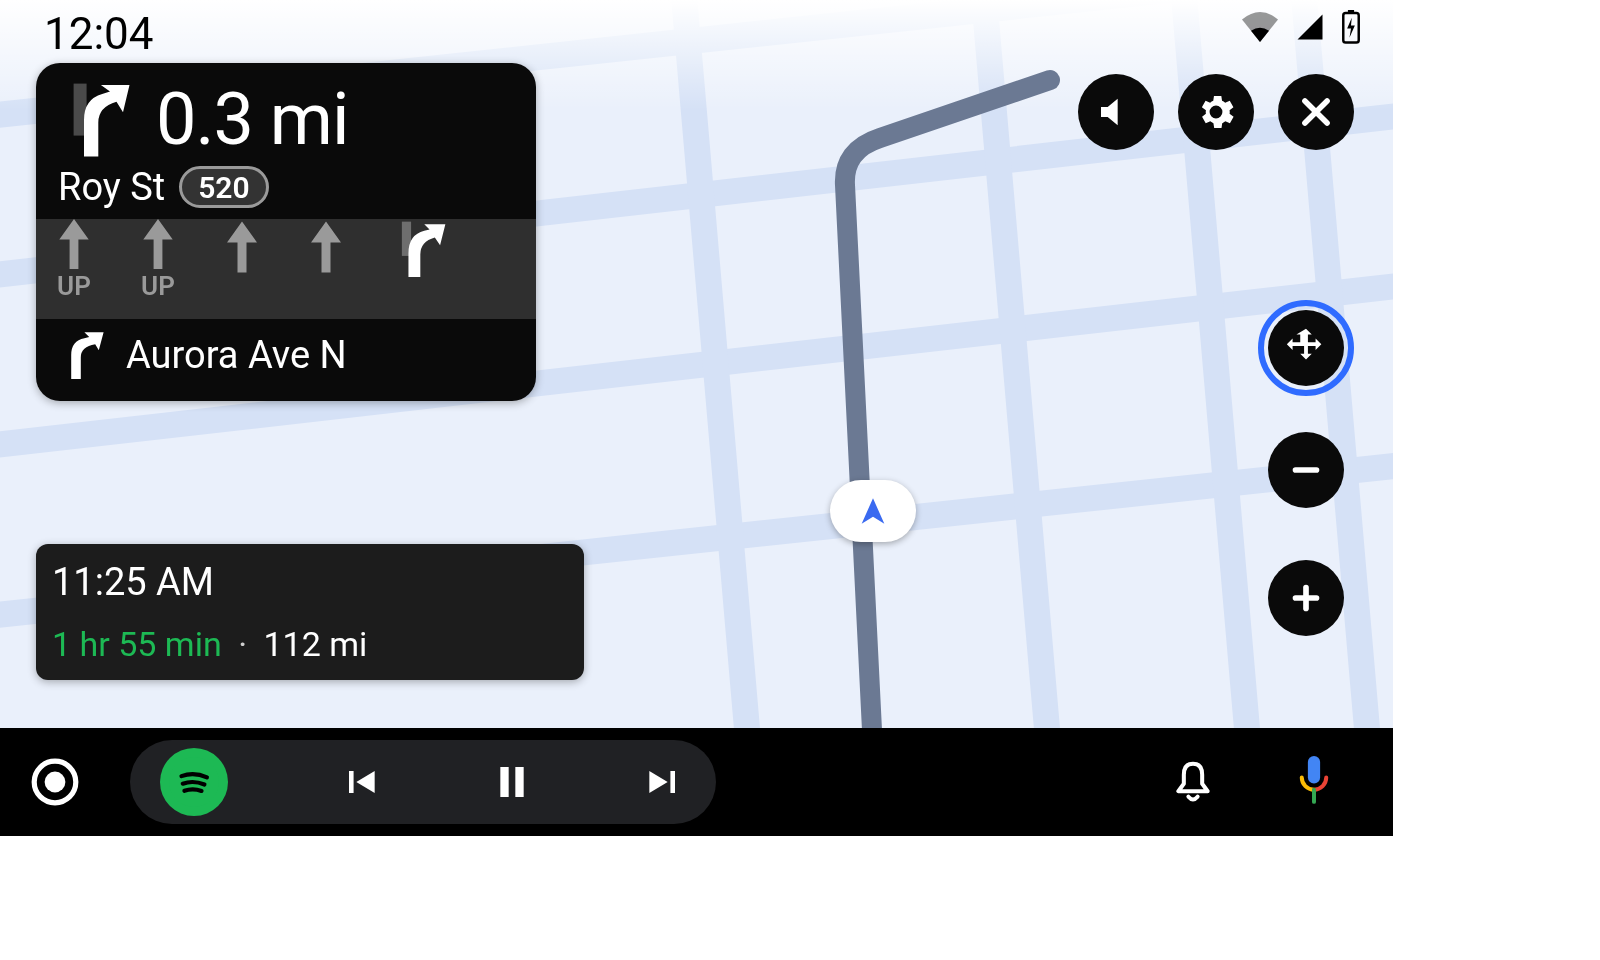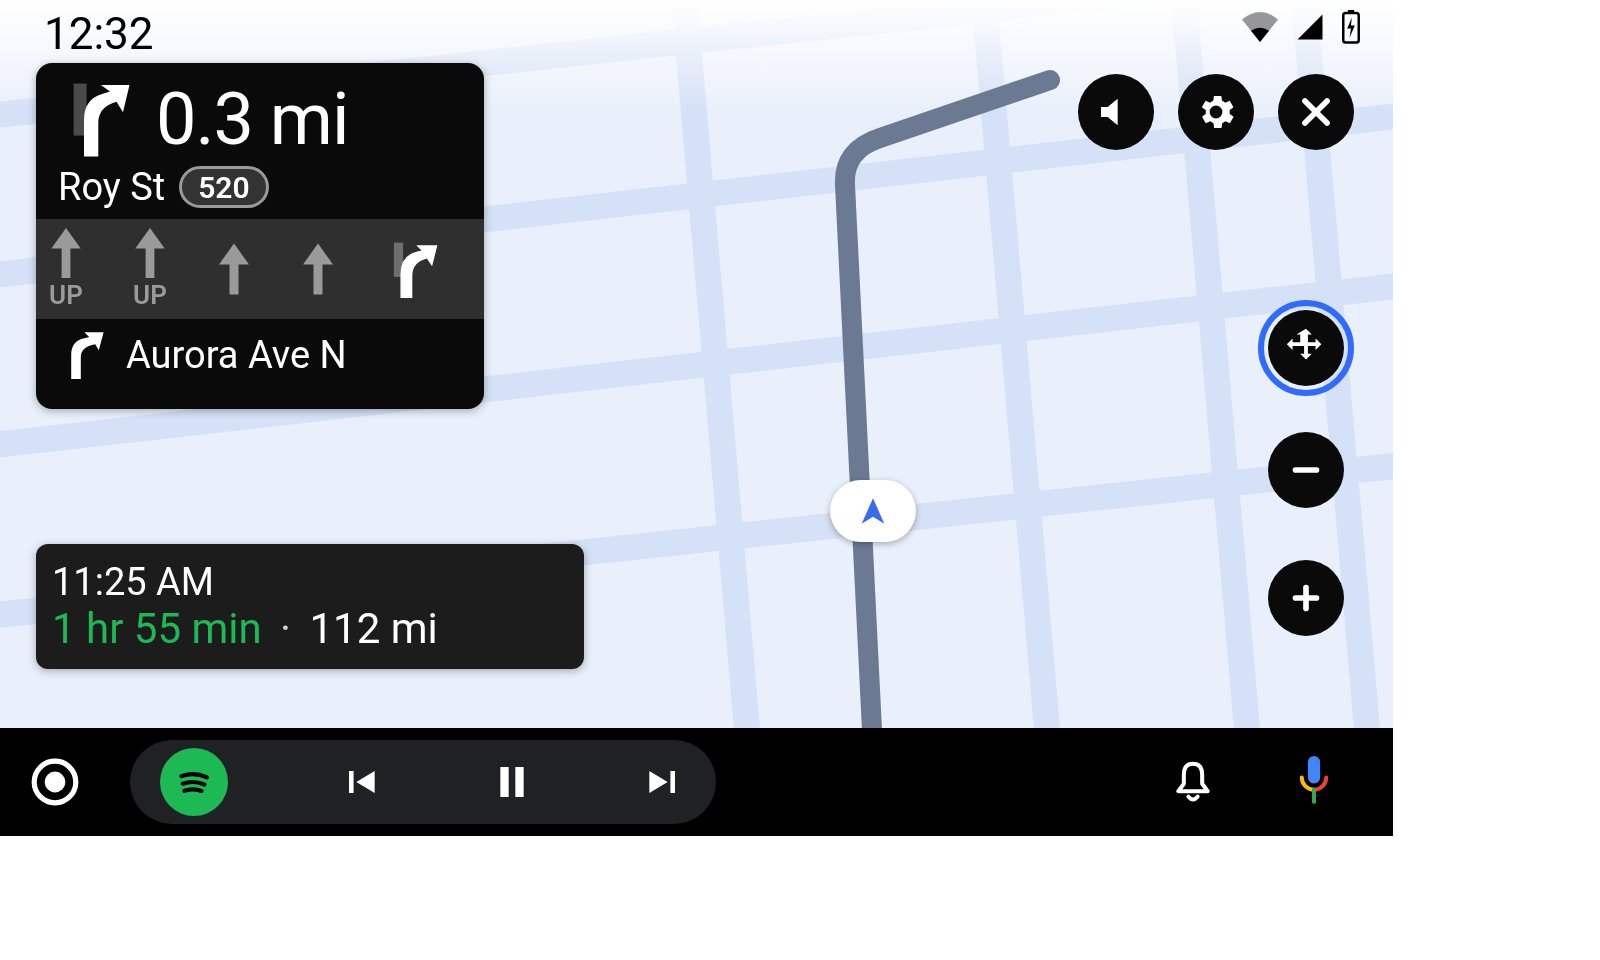--- a/index.html
+++ b/index.html
@@ -4,40 +4,40 @@
 <style>
   html,body{margin:0;padding:0;width:1600px;height:960px;overflow:hidden;font-family:Roboto,Arial,Helvetica,sans-serif;background:#fff}
   *{box-sizing:border-box}
   .frame{position:relative;width:1600px;height:960px;background:#f0f0f0}
   .screen{position:absolute;left:0;top:0;width:1393px;height:836px;background:#eaf0fb;overflow:hidden}
   .map-svg{position:absolute;left:0;top:0;width:1393px;height:836px}
   
   .status-time{position:absolute;left:44px;top:8px;font-size:44px;color:#000;font-weight:400}
   .status-icons{position:absolute;right:32px;top:10px;display:flex;gap:14px;align-items:center}
   
-  .nav-card{position:absolute;left:36px;top:63px;width:448px;background:#0a0a0a;border-radius:16px;color:#fff;overflow:hidden;box-shadow:0 2px 8px rgba(0,0,0,.3)}
+  .nav-card{position:absolute;left:36px;top:63px;width:500px;background:#0a0a0a;border-radius:24px;color:#fff;overflow:hidden;box-shadow:0 2px 8px rgba(0,0,0,.3)}
   .nav-top{padding:14px 22px 10px 22px}
   .nav-headline{display:flex;align-items:center;gap:20px}
   .turn-glyph{width:78px;height:78px;flex:0 0 78px;position:relative}
   .dist{font-size:72px;font-weight:400;letter-spacing:-1px}
   .street-line{display:flex;align-items:center;gap:14px;margin-top:3px}
   .street{font-size:38px;font-weight:400}
   .shield{display:inline-flex;align-items:center;justify-content:center;border:3px solid #9a9a9a;border-radius:22px;padding:16px 16px;height:42px;color:#fff;font-size:30px;font-weight:600;background:#333}
-  .lanes{display:flex;align-items:center;height:100px;background:#2f2f2f;padding:0 12px;gap:48px}
+  .lanes{display:flex;height:100px;background:#2f2f2f;padding:0 20px;gap:48px}
   .lane{display:flex;flex-direction:column;align-items:center;color:#9a9a9a;gap:2px}
   .lane svg{display:block}
   .lane-lab{font-size:26px;font-weight:600;color:#9a9a9a}
   .lane.active{color:#fff}
-  .next-step{display:flex;align-items:center;gap:20px;padding:12px 22px 30px 22px}
+  .next-step{display:flex;align-items:center;gap:20px;padding:12px 22px 22px 22px}
   .next-step .small-turn{width:48px;height:48px}
   .next-street{font-size:38px}
   
   .eta-card{position:absolute;left:36px;top:544px;width:548px;background:#1c1c1c;border-radius:12px;color:#fff;padding:16px 16px;box-shadow:0 2px 8px rgba(0,0,0,.3)}
   .eta-time{font-size:38px}
-  .eta-sub{font-size:42px;margin-top:0}
+  .eta-sub{font-size:34px;margin-top:20px}
   .eta-dur{color:#1db954}
   .dot{padding:0 8px;color:#cfcfcf}
   
   .rbtn{position:absolute;width:76px;height:76px;border-radius:50%;background:#0a0a0a;display:flex;align-items:center;justify-content:center;color:#fff;cursor:pointer}
   .rbtn svg{display:block}
   .pan-ring{position:absolute;width:96px;height:96px;border-radius:50%;border:6px solid #2f6bff;display:flex;align-items:center;justify-content:center}
   .pan-inner{width:76px;height:76px;border-radius:50%;background:#0a0a0a;display:flex;align-items:center;justify-content:center}
   
   .vehicle{position:absolute;width:86px;height:62px;background:#fff;border-radius:40px;display:flex;align-items:center;justify-content:center;box-shadow:0 2px 6px rgba(0,0,0,.3)}
   
@@ -78,21 +78,21 @@
       <defs>
         <linearGradient id="fade" x1="0" y1="0" x2="0" y2="1">
           <stop offset="0" stop-color="#ffffff" stop-opacity="1"></stop>
           <stop offset="1" stop-color="#ffffff" stop-opacity="0"></stop>
         </linearGradient>
       </defs>
 
       <path d="M 872 730 L 845 185 Q 843 150 880 138 L 1050 80" fill="none" stroke="#6b7993" stroke-width="20" stroke-linecap="round" stroke-linejoin="round"></path>
     </svg>
 
-    <div class="status-time">12:32</div>
+    <div class="status-time">12:04</div>
     <div class="status-icons">
       <svg width="38" height="30" viewBox="0 0 24 20">
           <path fill="#000" fill-opacity=".4" d="M12 20 L24 5 Q18 0 12 0 Q6 0 0 5 Z"></path>
           <path fill="#000" d="M12 20 L18 12.5 Q15 10.5 12 10.5 Q9 10.5 6 12.5 Z"></path>
         </svg>
       <svg width="34" height="30" viewBox="0 0 24 24">
           <path fill="#000" d="M2 22 L22 22 L22 2 Z"></path>
         </svg>
       <svg width="20" height="34" viewBox="0 0 12 22">
           <rect x="1" y="2" width="10" height="19" rx="1.5" fill="none" stroke="#000" stroke-width="1.6"></rect>

